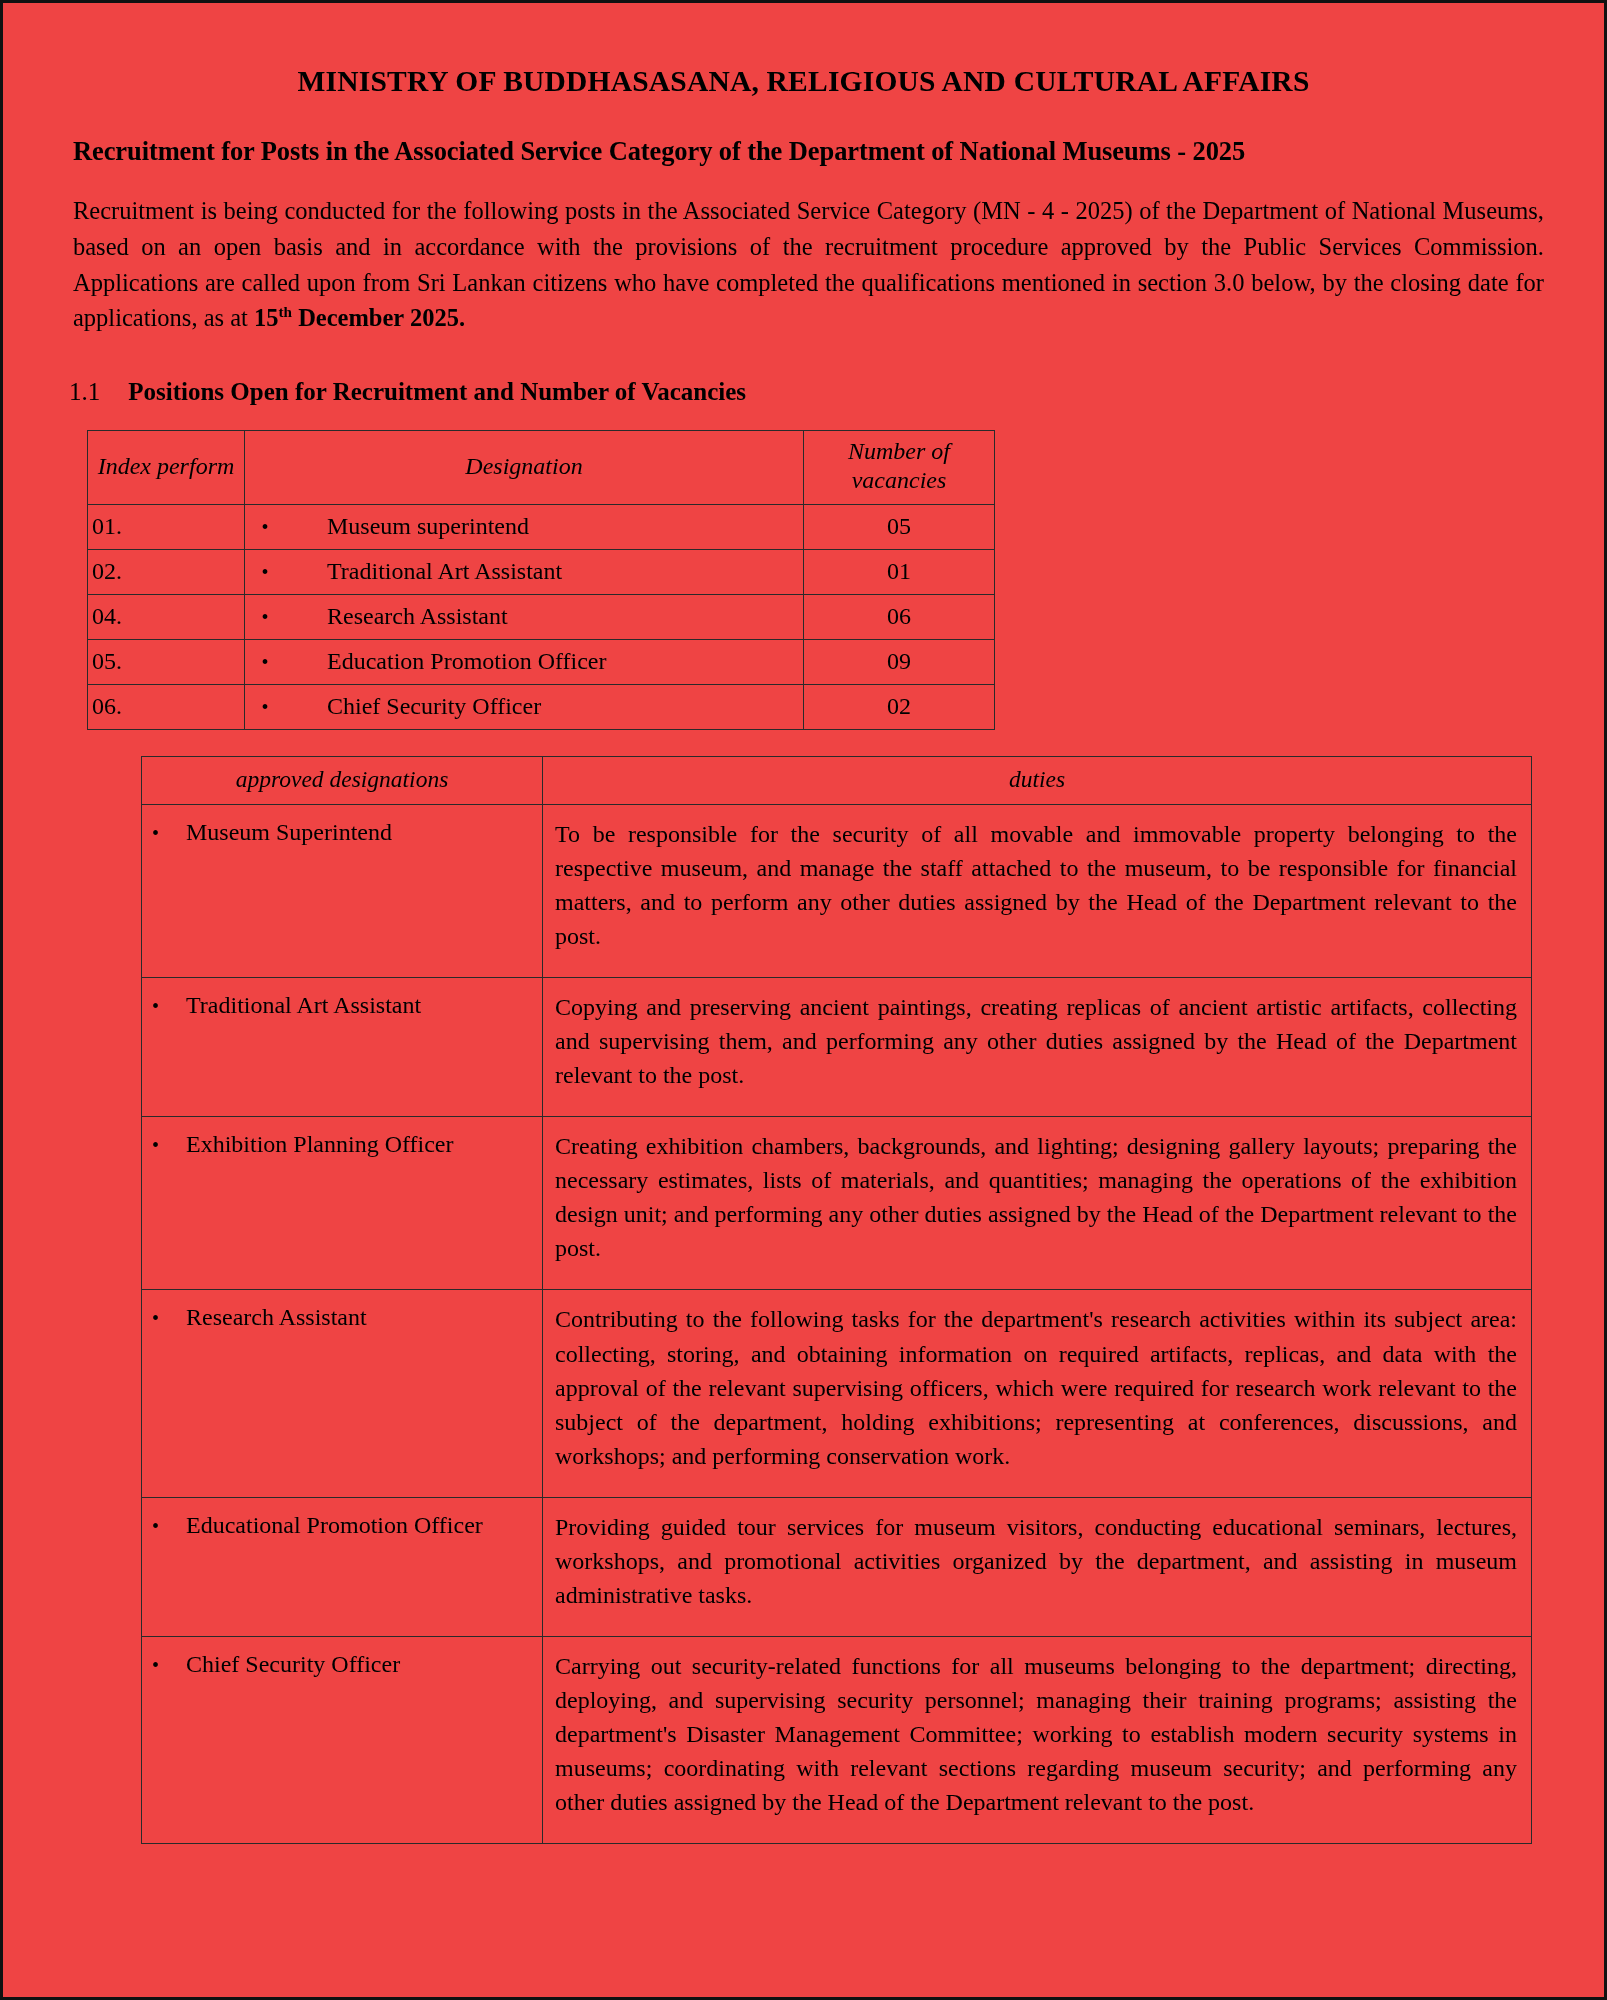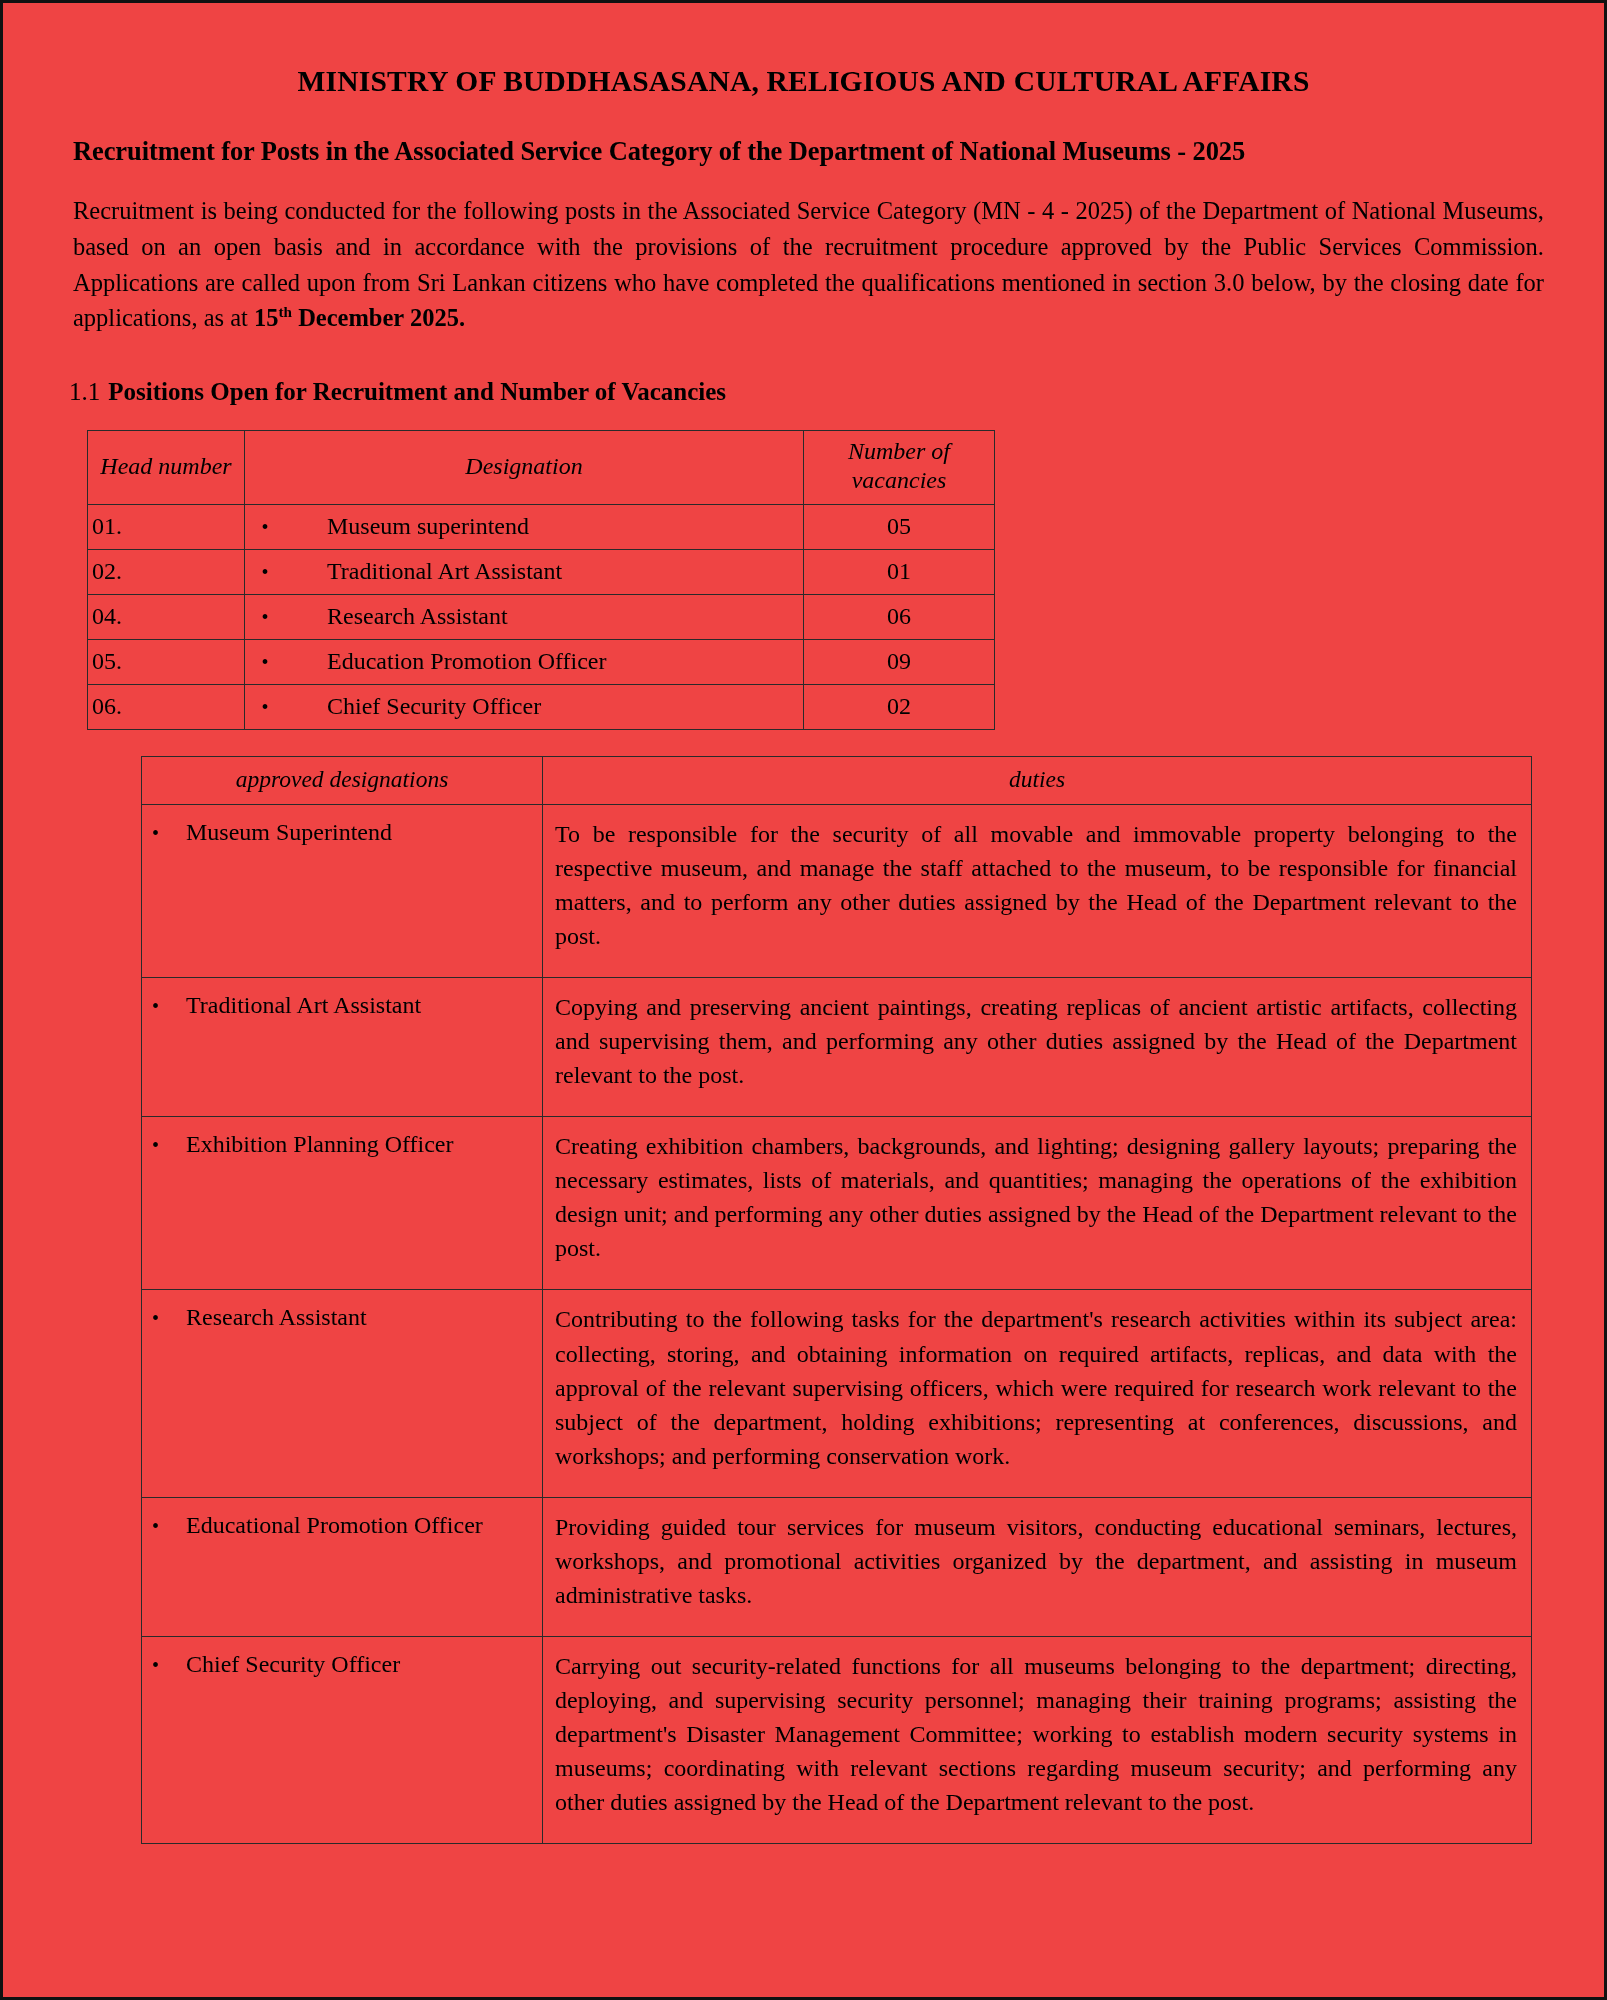--- a/index.html
+++ b/index.html
@@ -50,21 +50,21 @@
     padding: 0 8px 0 18px;
   }
   .intro b { font-weight: bold; }
   .intro sup { font-size: 0.62em; vertical-align: super; line-height: 0; }
 
   .section-head {
     font-size: 25px;
     margin: 42px 0 0 0;
     padding-left: 14px;
     display: flex;
-    gap: 8px;
+    gap: 28px;
     align-items: baseline;
   }
   .section-head .num { font-weight: normal; }
   .section-head .txt { font-weight: bold; }
 
   
   .tbl1-wrap { padding-left: 32px; margin-top: 24px; }
   table.t1 {
     border-collapse: collapse;
     width: 880px;
@@ -150,21 +150,21 @@
 
   <div class="section-head">
     <span class="num">1.1</span>
     <span class="txt">Positions Open for Recruitment and Number of Vacancies</span>
   </div>
 
   <div class="tbl1-wrap">
     <table class="t1">
       <thead>
         <tr>
-          <th class="c-index">Head number</th>
+          <th class="c-index">Index perform</th>
           <th class="c-desig">Designation</th>
           <th class="c-vac">Number of vacancies</th>
         </tr>
       </thead>
       <tbody id="t1-body">
           <tr>
             <td class="idx">01.</td>
             <td class="desig">
               <div class="desig-inner">
                 <span class="bullet">•</span>

